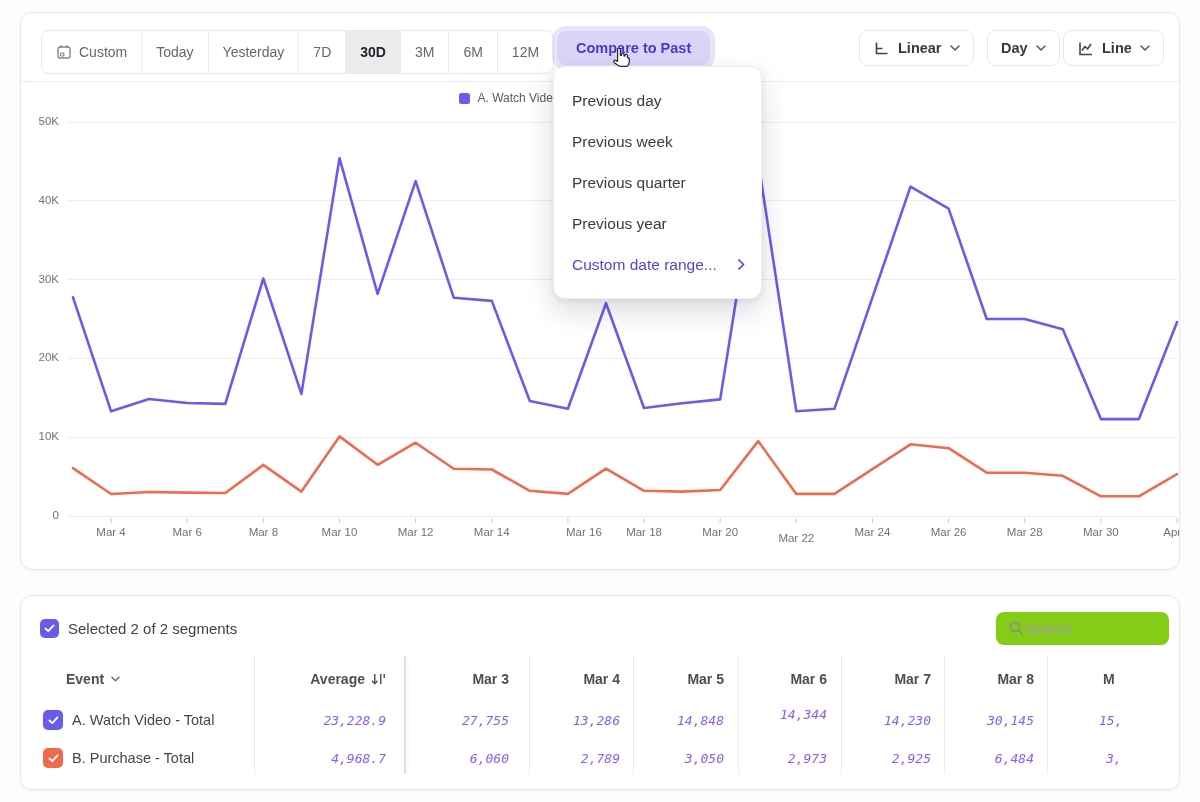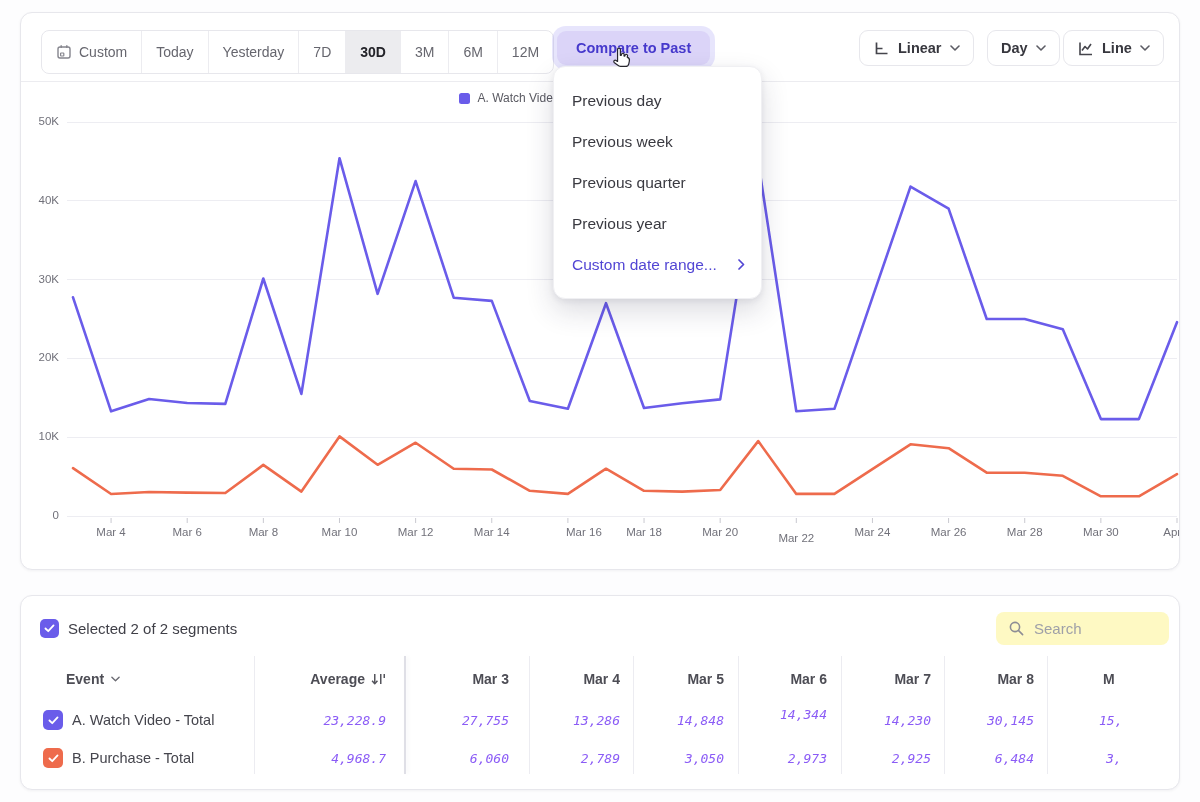--- a/index.html
+++ b/index.html
@@ -67,21 +67,21 @@
   #cursor { position:absolute; left:610px; top:46px; width:22px; height:24px; z-index:100; pointer-events:none; }
 
   
   #select-row-checkbox, .row-checkbox {
     position:absolute; border-radius:5px; display:flex; align-items:center; justify-content:center; cursor:pointer;
   }
   #select-row-checkbox { left:19px; top:23px; width:19px; height:19px; }
   #select-label { position:absolute; left:47px; top:24px; font-size:15px; color:#3f3f47; }
   #search-box {
     position:absolute; left:975px; top:16px; width:173px; height:33px;
-    background:#fef9c3; border-radius:8px; display:flex; align-items:center; gap:9px; padding:0 12px;
+    background:#84cc16; border-radius:8px; display:flex; align-items:center; padding:0 12px;
   }
   #search-input { border:none; outline:none; background:transparent; font-size:15px; color:#3f3f47; width:120px;
     font-family:"Liberation Sans",sans-serif; }
   #search-input::placeholder { color:#9fa0a8; }
 
   .col-divider { position:absolute; top:60px; height:118px; width:1px; background:#ececf1; }
   .col-divider.frozen { width:2px; background:#dfdfe6; box-shadow:2px 0 4px rgba(30,30,60,.05); }
   .th { position:absolute; font-size:14px; font-weight:600; color:#4d4d55; white-space:nowrap; }
   .th.right { transform:translateX(-100%); }
   #event-header { left:45px; display:flex; align-items:center; gap:7px; cursor:pointer; }

